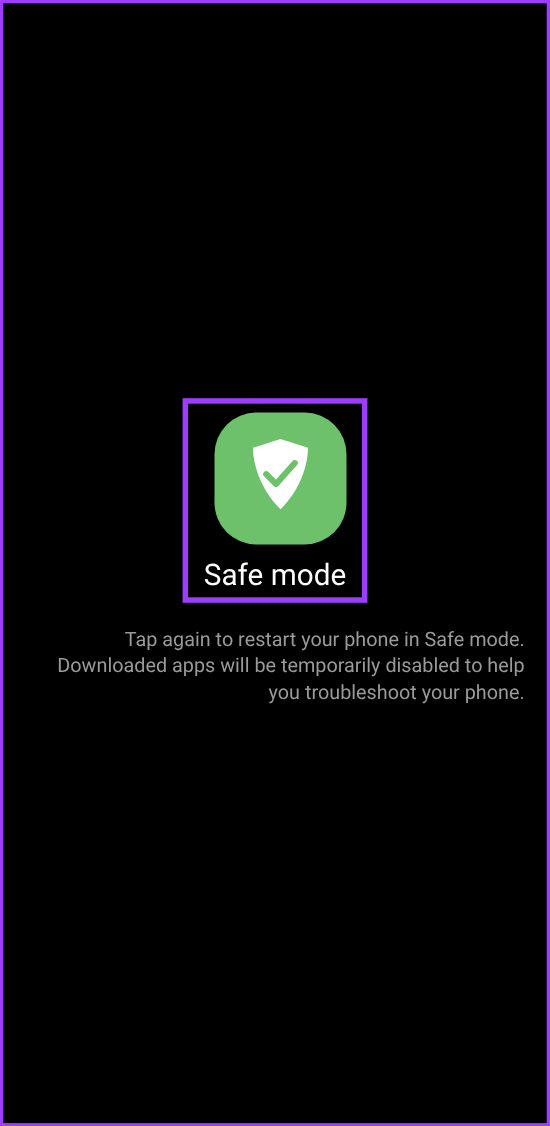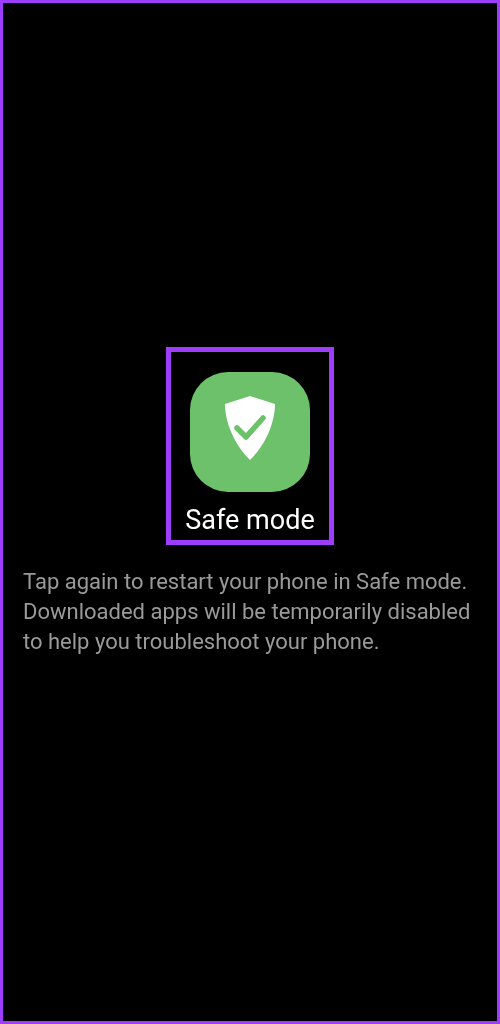--- a/index.html
+++ b/index.html
@@ -21,24 +21,24 @@
     }
     .content {
       display: flex;
       flex-direction: column;
       align-items: center;
       padding: 0 20px;
       transform: translateY(-10px);
     }
     .highlight-box {
       border: 5px solid #9d3eff;
-      padding: 20px 14px 4px 14px;
+      padding: 8px 14px 4px 14px;
       display: flex;
       flex-direction: column;
-      align-items: center;
+      align-items: flex-end;
     }
     .icon-squircle {
       width: 120px;
       height: 120px;
       background: #6cc16a;
       border-radius: 38px;
       display: flex;
       align-items: center;
       justify-content: center;
     }
@@ -47,22 +47,22 @@
       height: 72px;
     }
     .title {
       color: #fff;
       font-size: 27px;
       font-weight: 400;
       margin-top: 12px;
     }
     .description {
       color: #9a9a9a;
-      font-size: 22px;
-      text-align: left;
+      font-size: 18px;
+      text-align: right;
       line-height: 1.35;
       margin-top: 22px;
       max-width: 460px;
     }
   </style>
 </head>
 <body>
 
 <div class="content">
   <div class="highlight-box">

